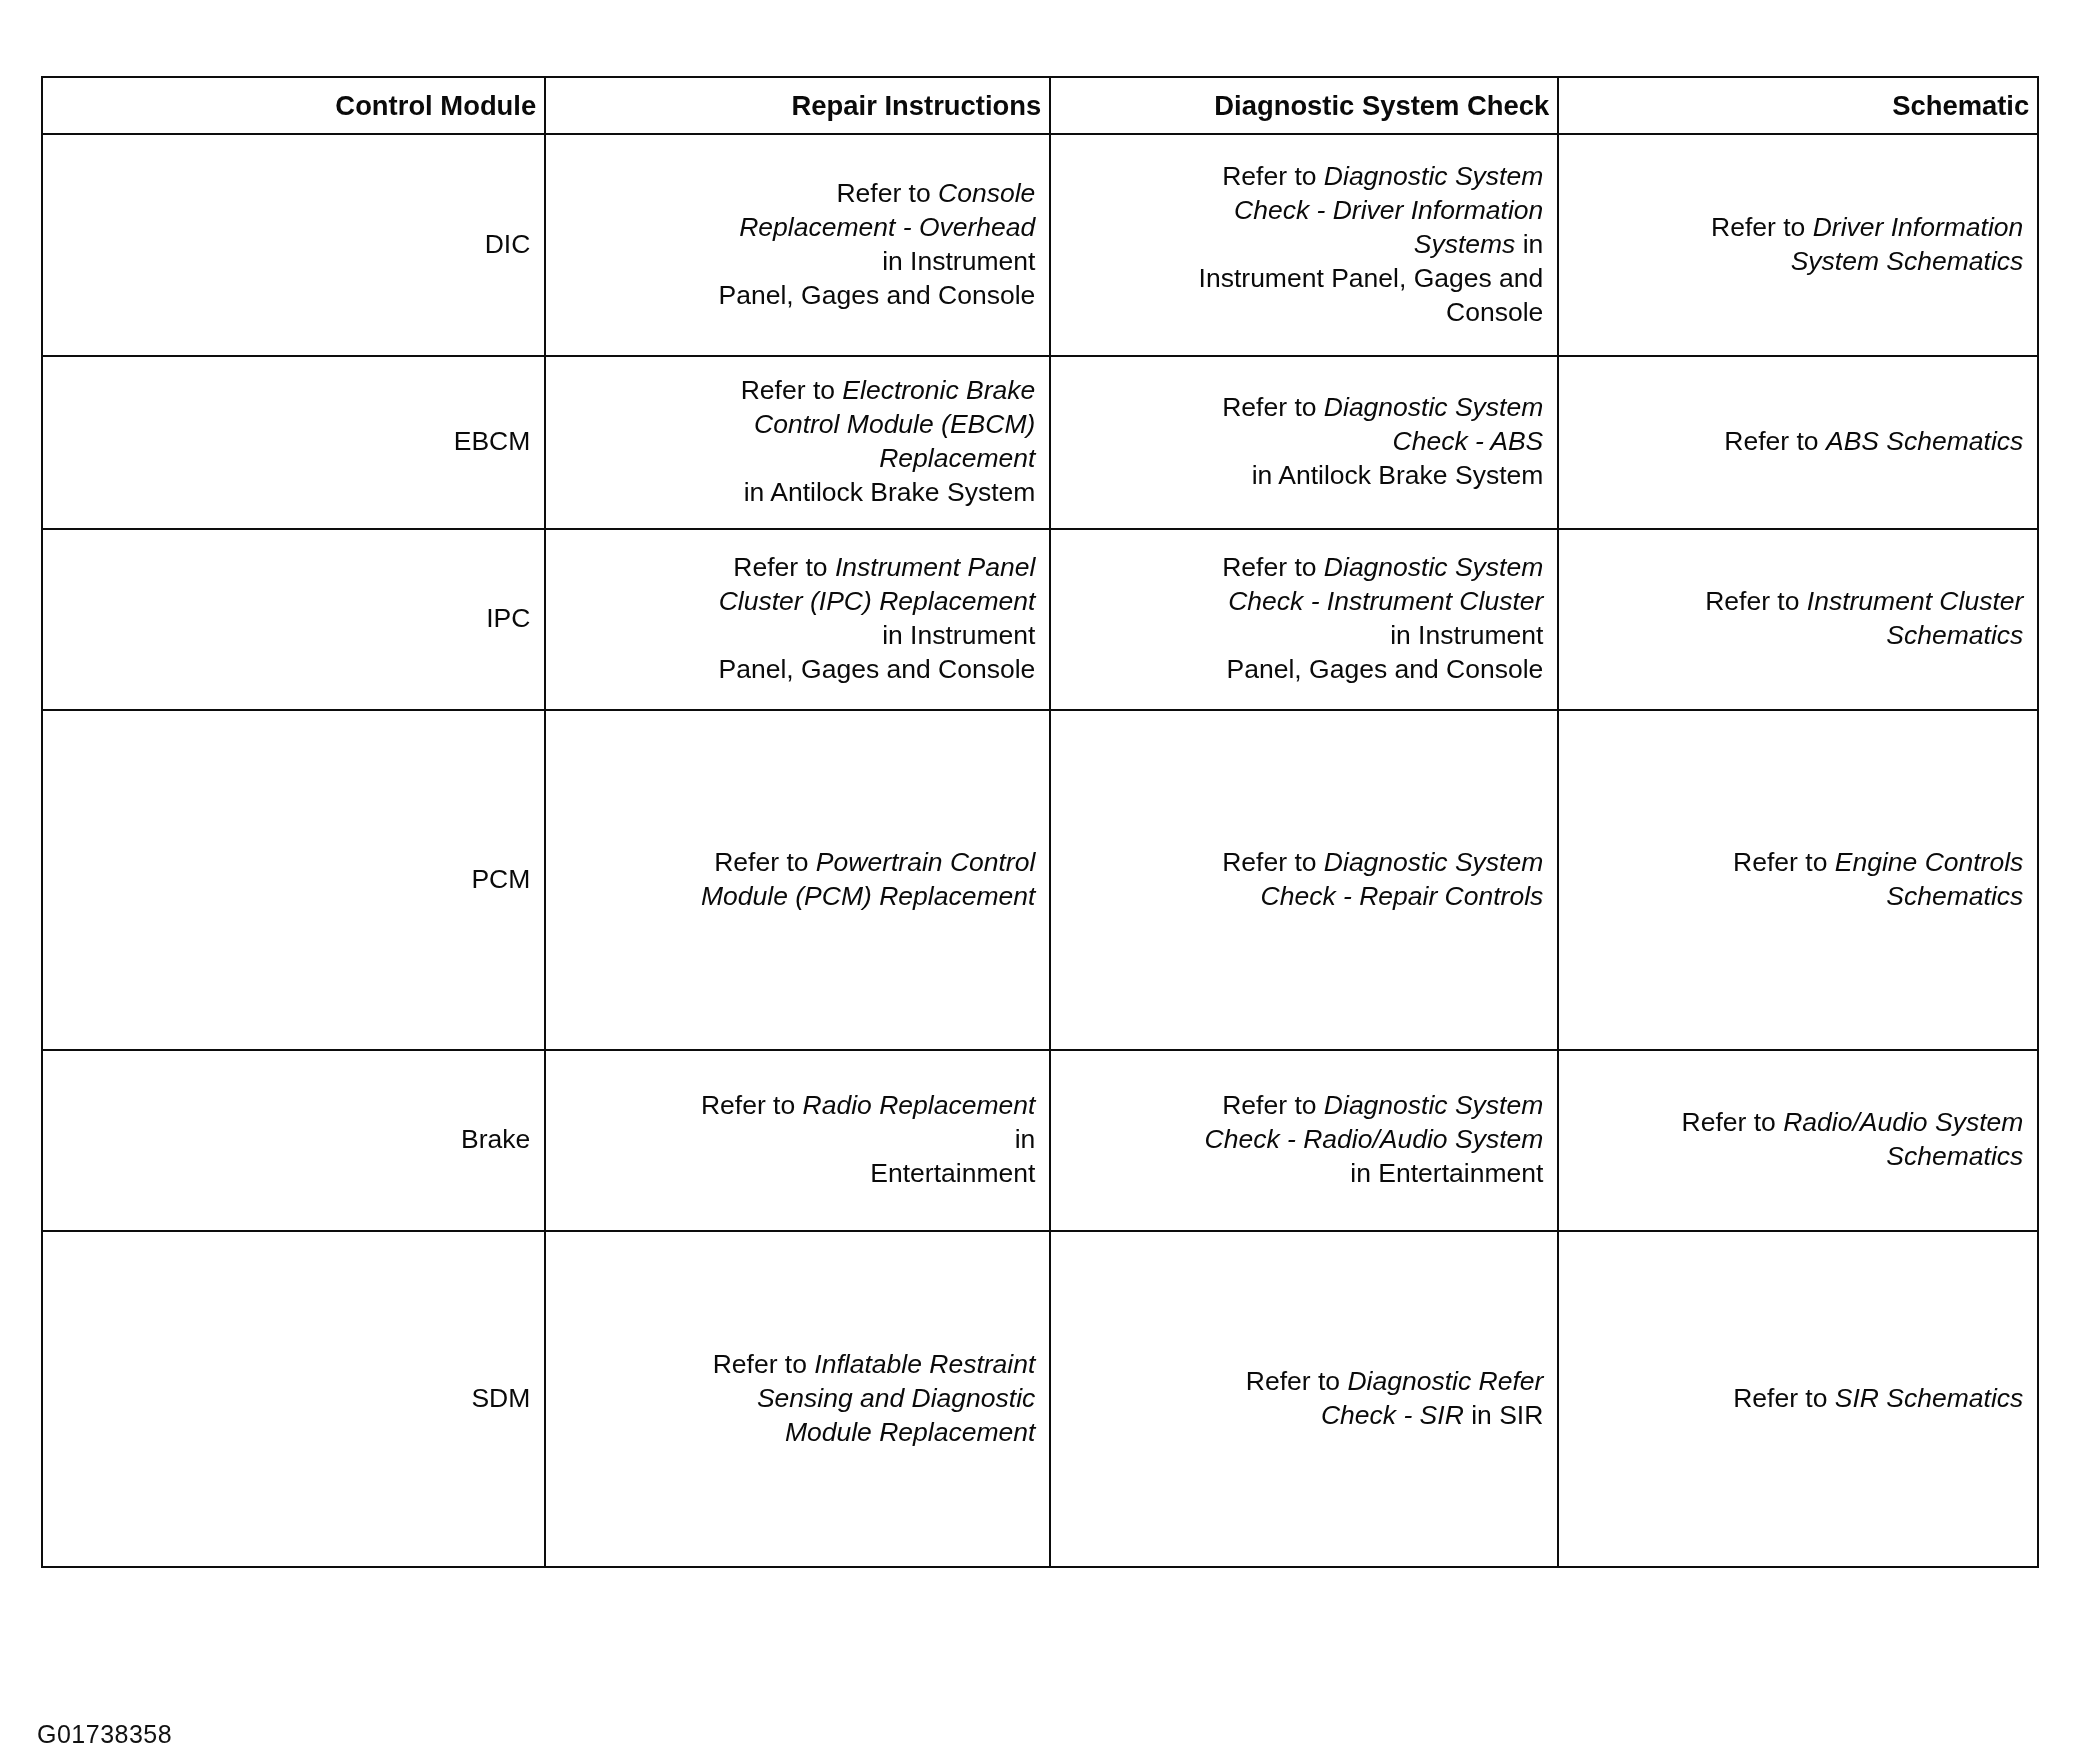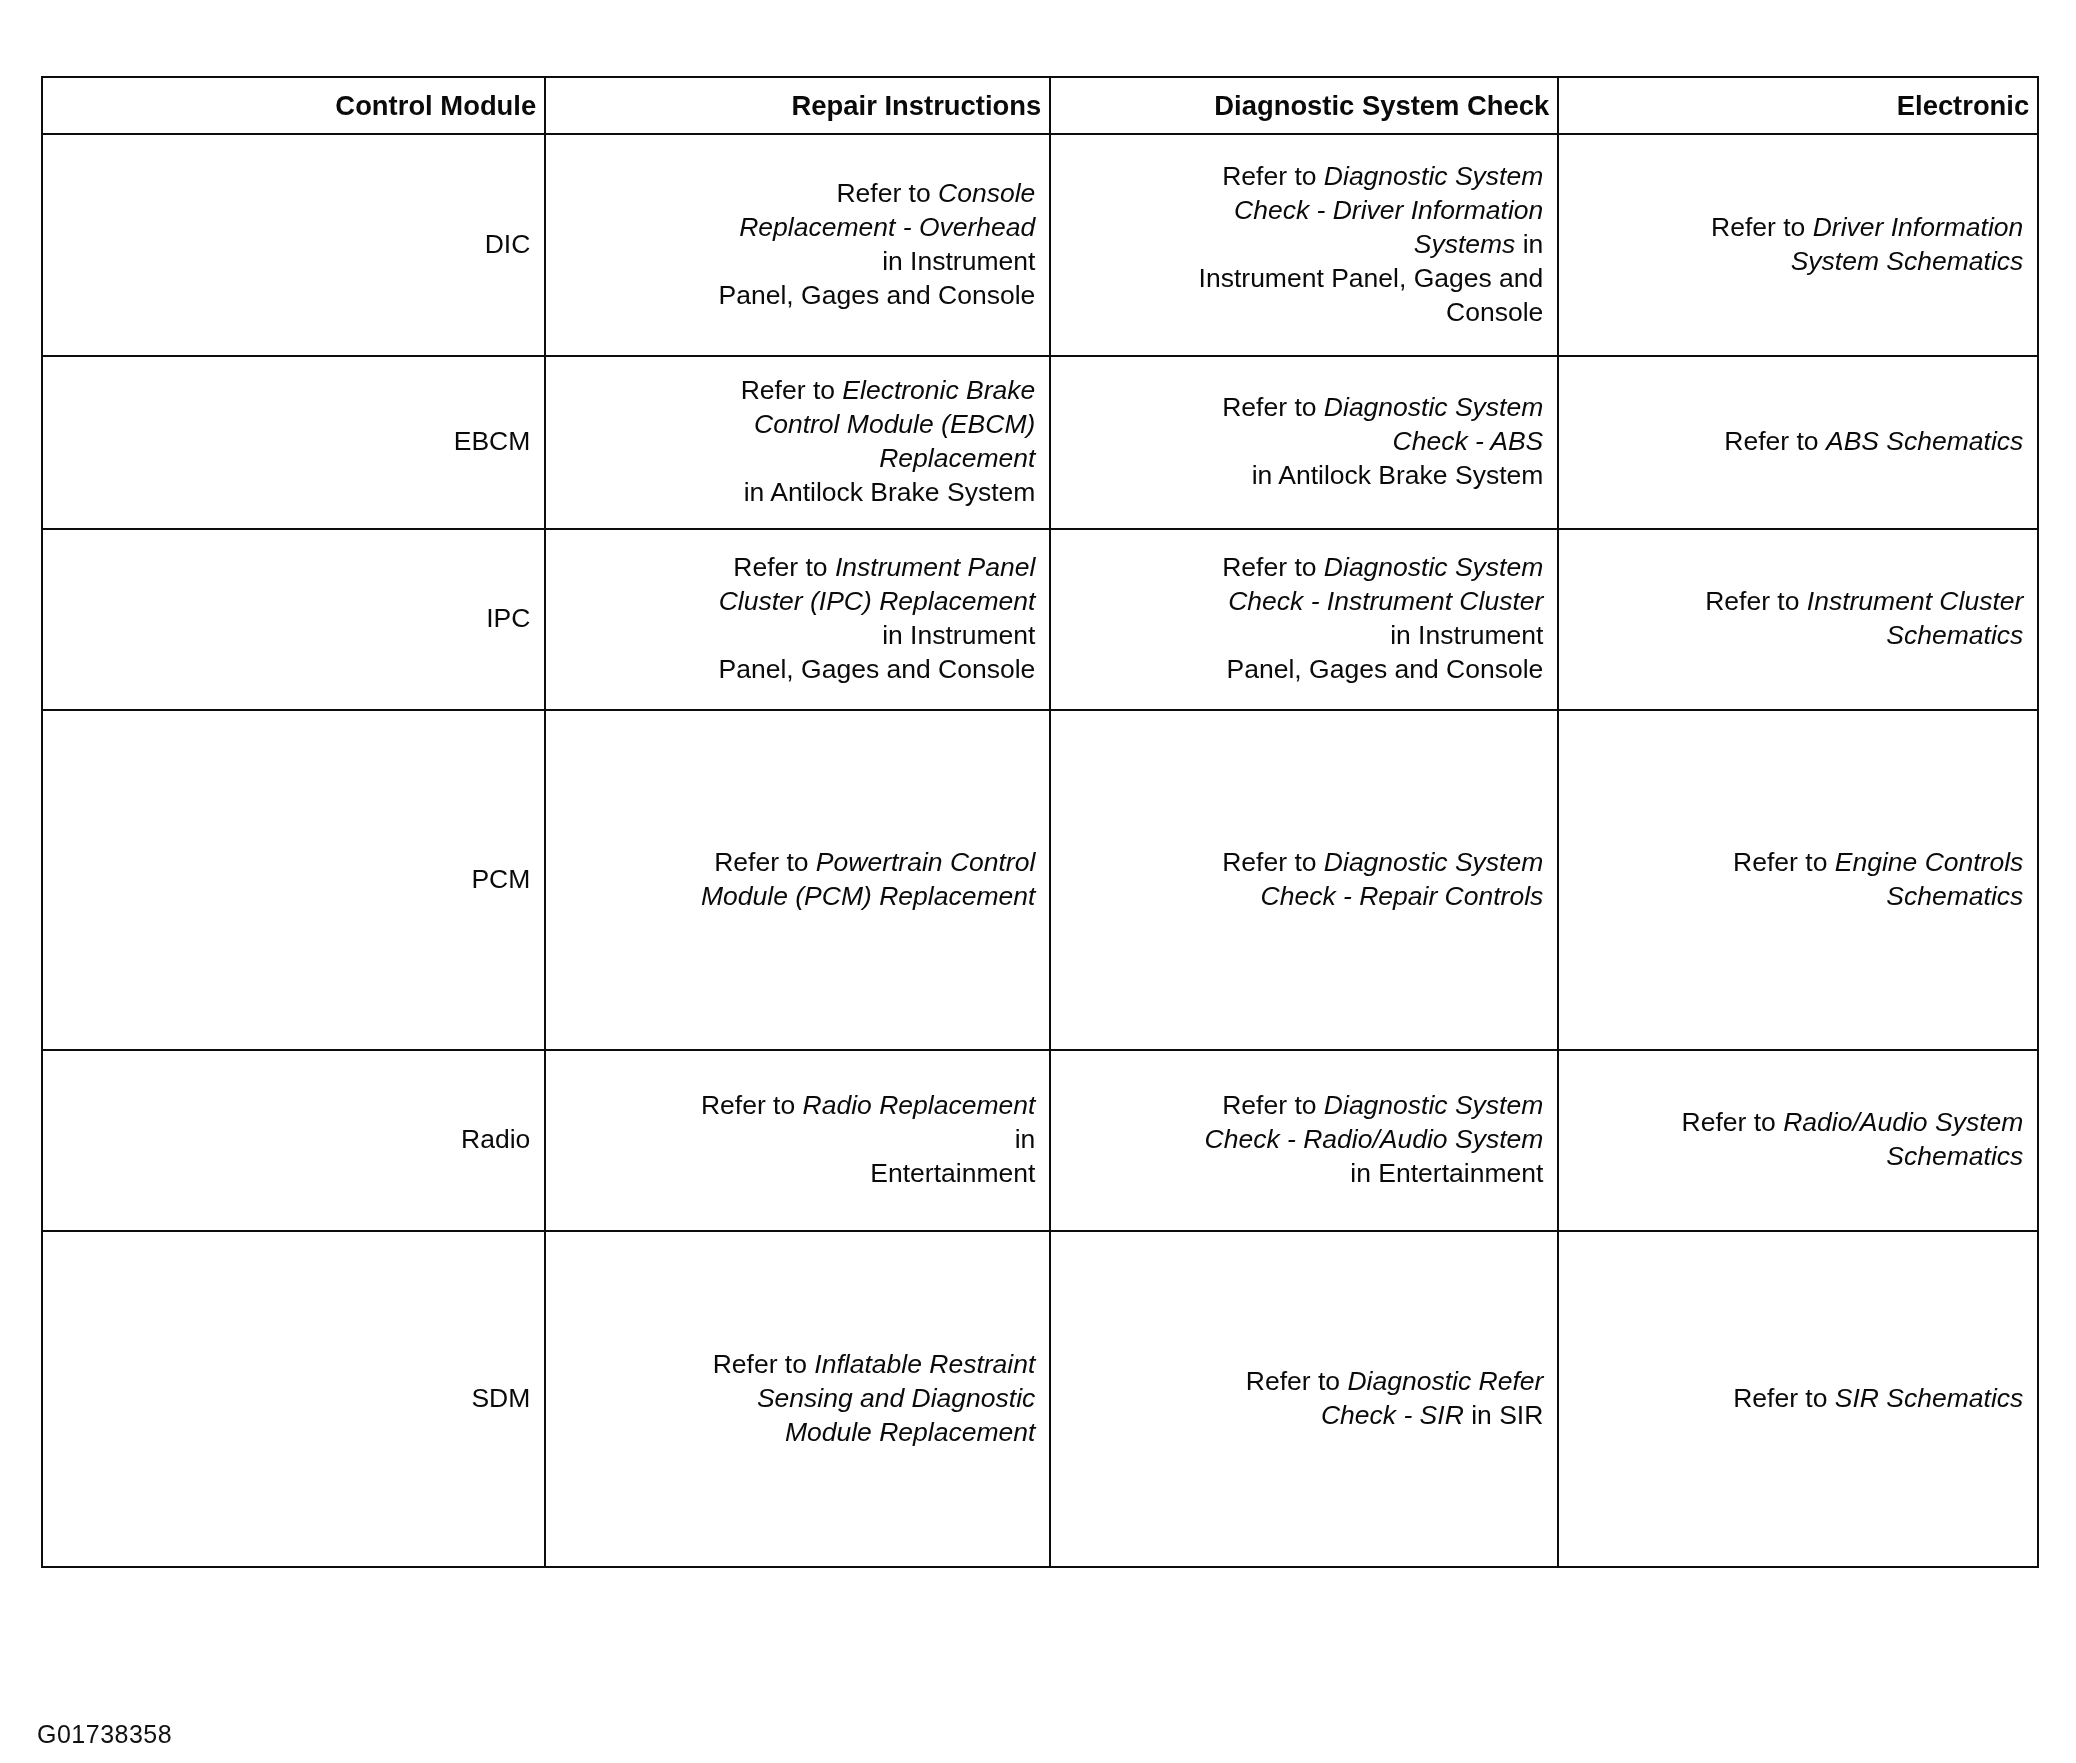--- a/index.html
+++ b/index.html
@@ -78,21 +78,21 @@
       <col style="width:503px">
       <col style="width:505px">
       <col style="width:508px">
       <col style="width:480px">
     </colgroup>
     <thead>
       <tr class="r-header">
         <th>Control Module</th>
         <th>Repair Instructions</th>
         <th>Diagnostic System Check</th>
-        <th>Electronic</th>
+        <th>Schematic</th>
       </tr>
     </thead>
     <tbody>
       <tr class="r-dic">
         <td>DIC</td>
         <td><span>Refer to </span><span class="it">Console
 Replacement - Overhead</span><span>
 in Instrument
 Panel, Gages and Console</span></td>
         <td><span>Refer to </span><span class="it">Diagnostic System
@@ -130,21 +130,21 @@
       <tr class="r-pcm">
         <td>PCM</td>
         <td class="vt pt1"><span>Refer to </span><span class="it">Powertrain Control
 Module (PCM) Replacement</span></td>
         <td class="vt pt2"><span>Refer to </span><span class="it">Diagnostic System
 Check - Repair Controls</span></td>
         <td class="vt pt3"><span>Refer to </span><span class="it">Engine Controls
 Schematics</span></td>
       </tr>
       <tr class="r-radio">
-        <td>Radio</td>
+        <td>Brake</td>
         <td><span>Refer to </span><span class="it">Radio Replacement</span><span>
 in
 Entertainment</span></td>
         <td><span>Refer to </span><span class="it">Diagnostic System
 Check - Radio/Audio System</span><span>
 in Entertainment</span></td>
         <td><span>Refer to </span><span class="it">Radio/Audio System
 Schematics</span></td>
       </tr>
       <tr class="r-sdm">

